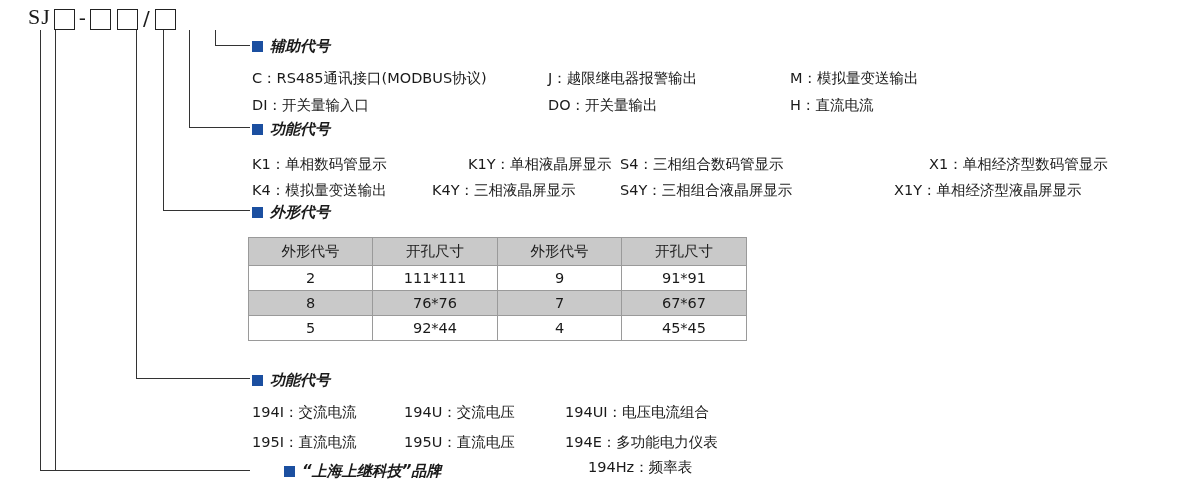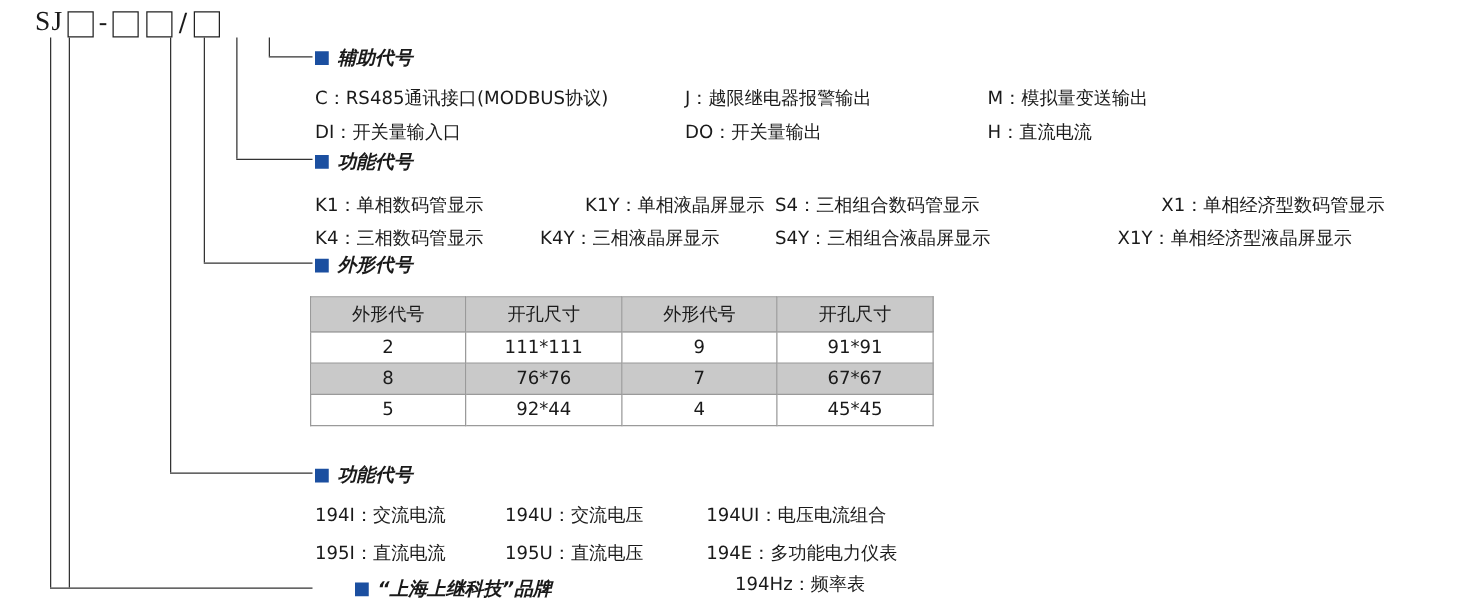--- a/index.html
+++ b/index.html
@@ -90,21 +90,21 @@
   <div class="txt" style="left:790px;top:96px;">H：直流电流</div>
 
   <div class="sec-title" style="left:252px;top:120px;">
     <span class="bluesq"></span>
     <span>功能代号</span>
   </div>
   <div class="txt" style="left:252px;top:155px;">K1：单相数码管显示</div>
   <div class="txt" style="left:432px;top:155px;margin-left:36px;">K1Y：单相液晶屏显示</div>
   <div class="txt" style="left:620px;top:155px;">S4：三相组合数码管显示</div>
   <div class="txt" style="left:884px;top:155px;margin-left:45px;">X1：单相经济型数码管显示</div>
-  <div class="txt" style="left:252px;top:181px;">K4：三相数码管显示</div>
+  <div class="txt" style="left:252px;top:181px;">K4：模拟量变送输出</div>
   <div class="txt" style="left:432px;top:181px;">K4Y：三相液晶屏显示</div>
   <div class="txt" style="left:620px;top:181px;">S4Y：三相组合液晶屏显示</div>
   <div class="txt" style="left:884px;top:181px;margin-left:10px;">X1Y：单相经济型液晶屏显示</div>
 
   <div class="sec-title" style="left:252px;top:203px;">
     <span class="bluesq"></span>
     <span>外形代号</span>
   </div>
 
   <table class="tbl">

